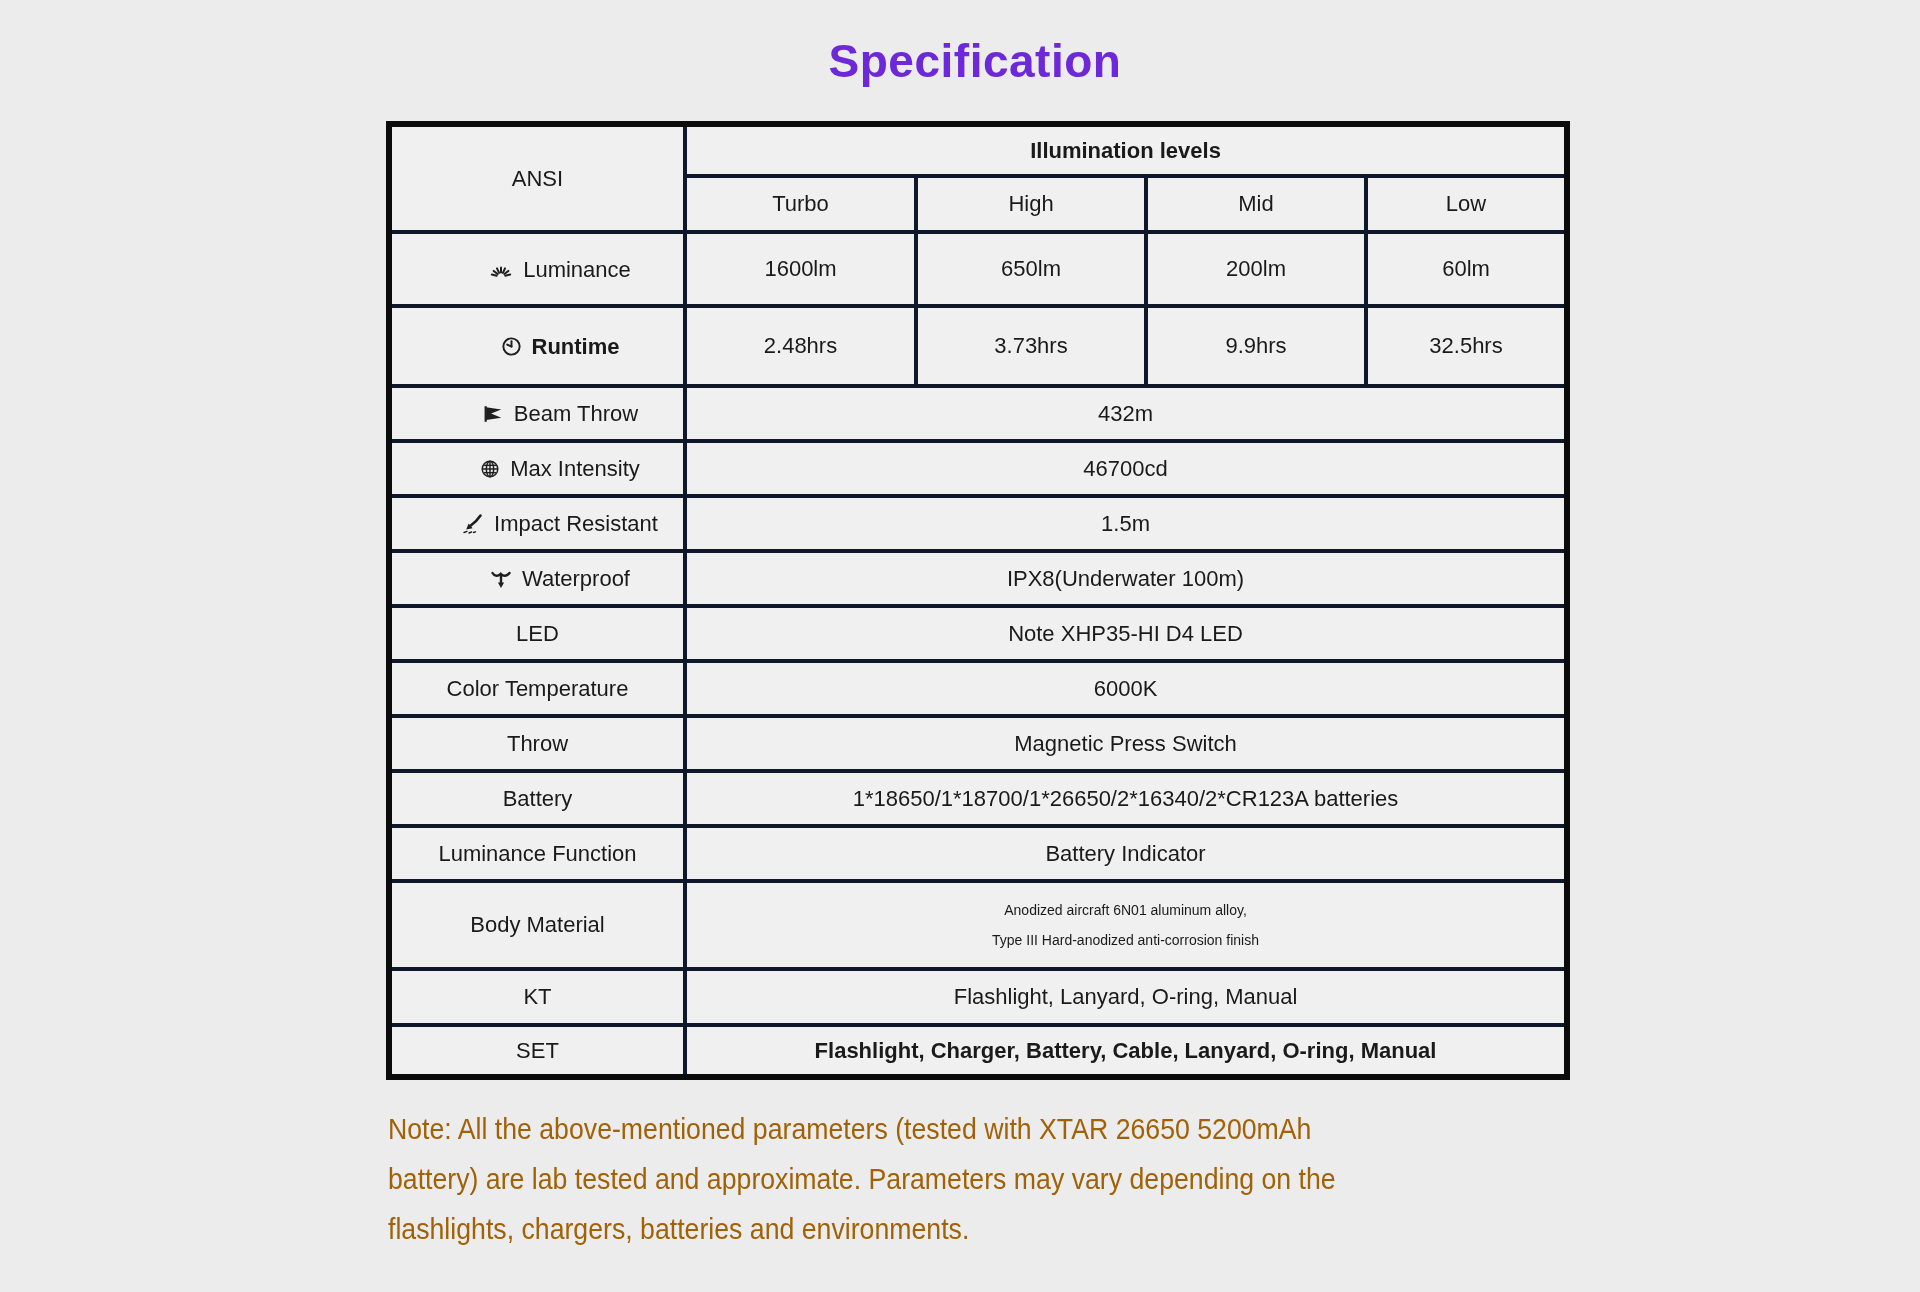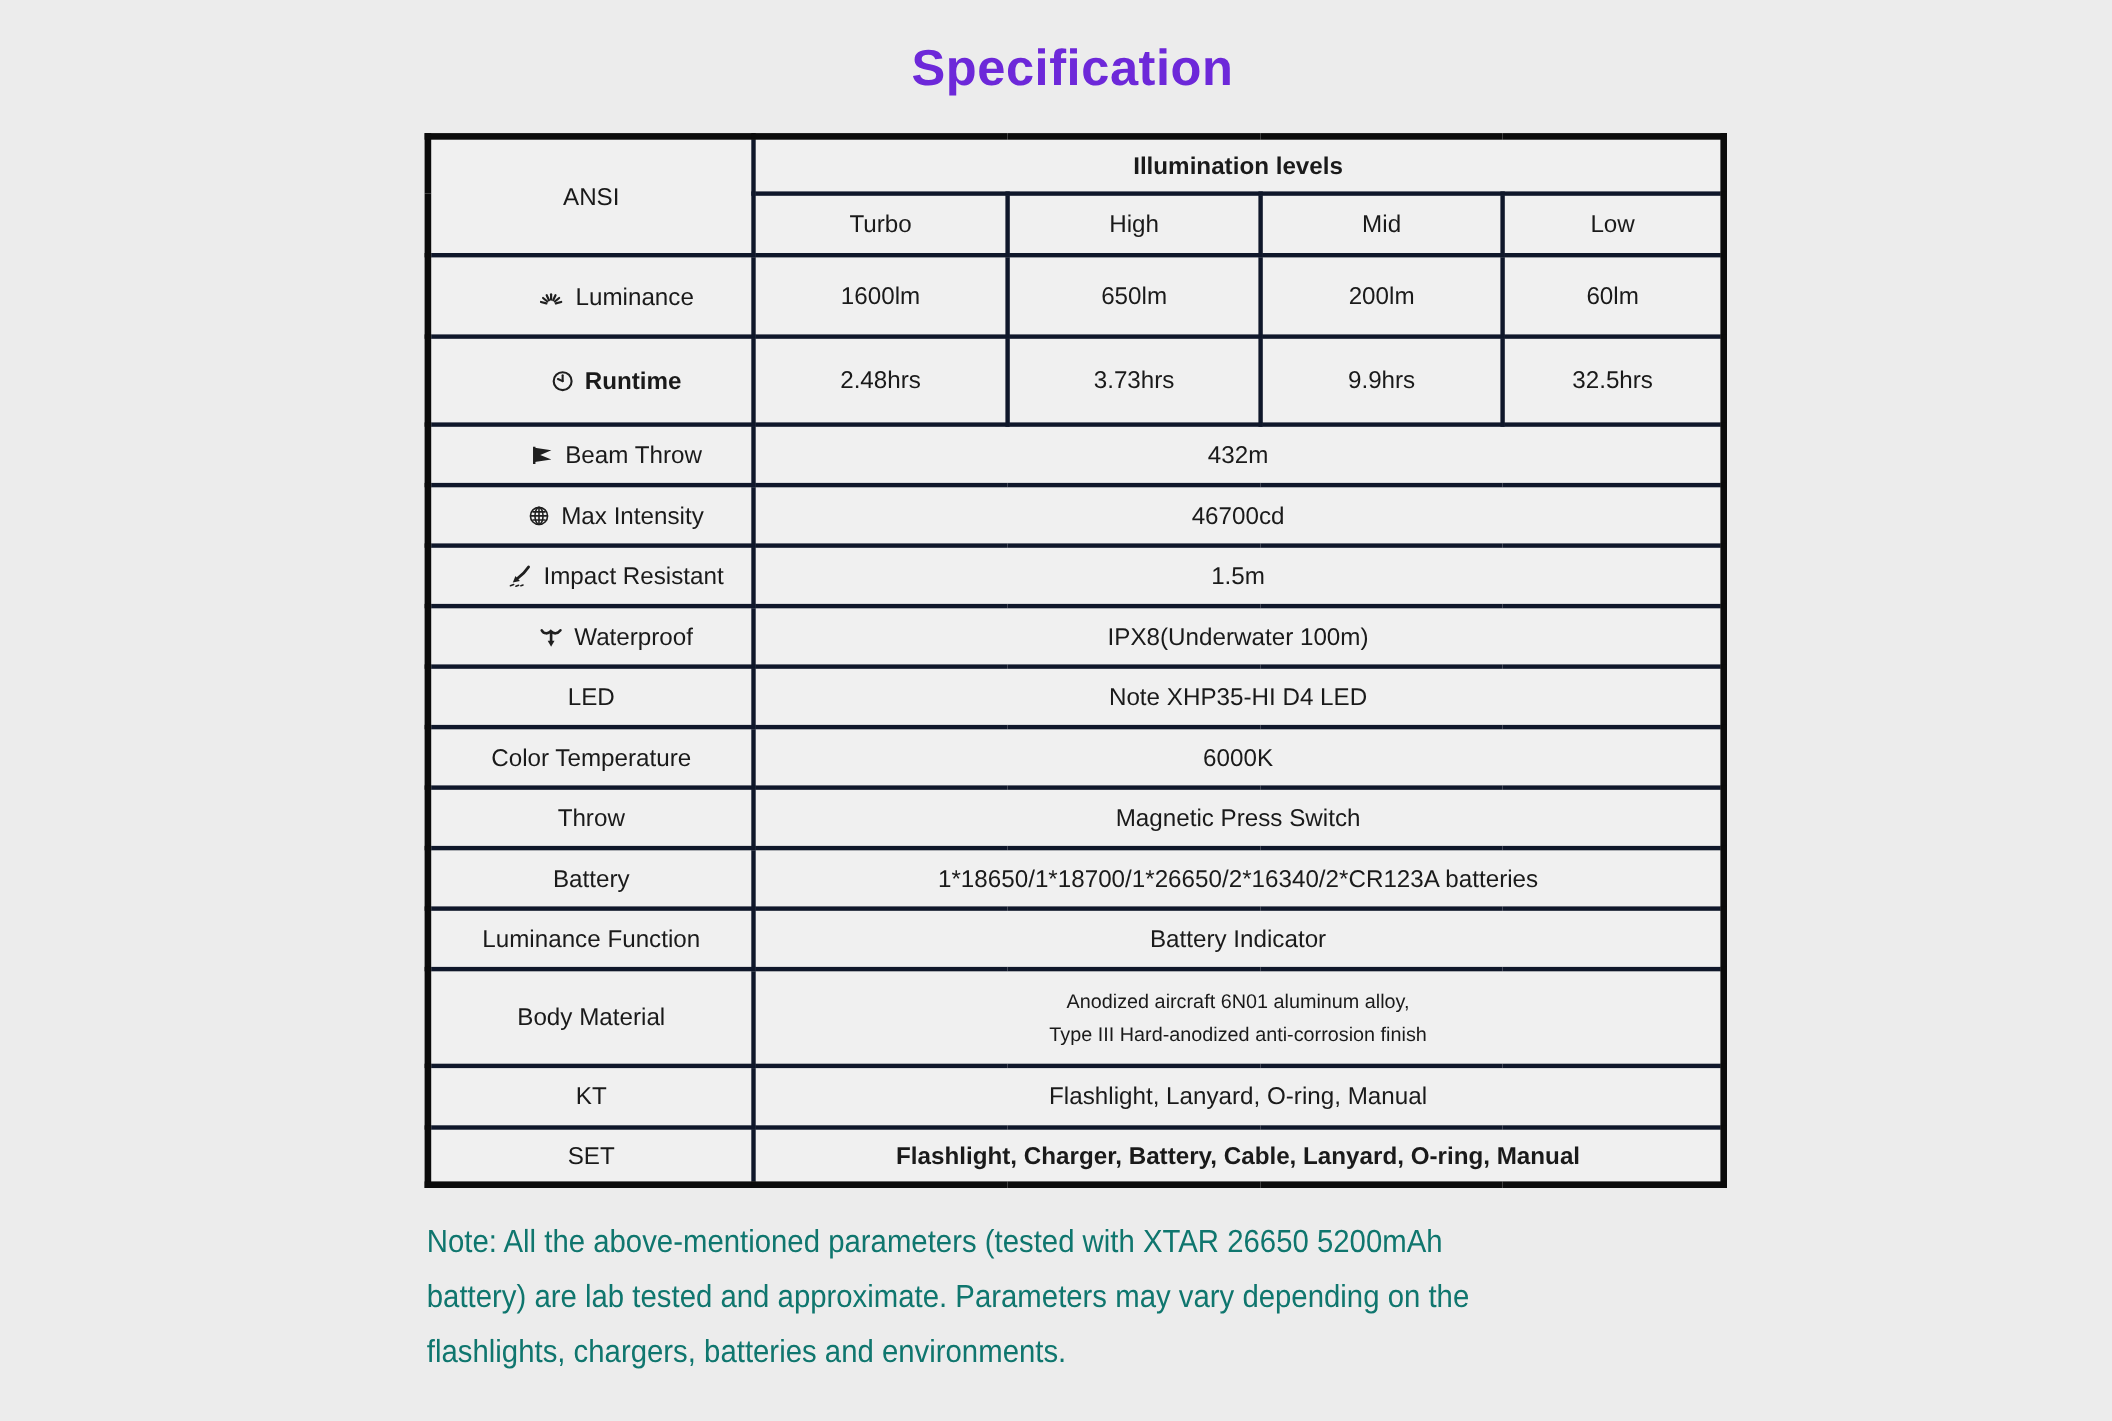--- a/index.html
+++ b/index.html
@@ -43,24 +43,24 @@
   .r-kt td   { height:56px; font-size:21px; }
   .r-set td  { height:52px; }
   .bold { font-weight:bold; }
   .label-inner {
     display:inline-flex; align-items:center; gap:9px;
     vertical-align:middle;
     margin-left:44px;
   }
   .icon { display:inline-flex; }
   .icon svg { display:block; }
-  .val-lines div { line-height:30px; font-size:18px; }
+  .val-lines div { line-height:30px; font-size:14px; }
   .note {
     position:absolute; left:388px; top:1104px;
-    color:#0f766e; font-size:29px;
+    color:#a16207; font-size:29px;
   }
   .note-line {
     height:50px; line-height:50px; white-space:nowrap;
     transform:scaleX(0.92); transform-origin:left center;
   }
 </style>
 </head>
 <body>
 
 <div>

